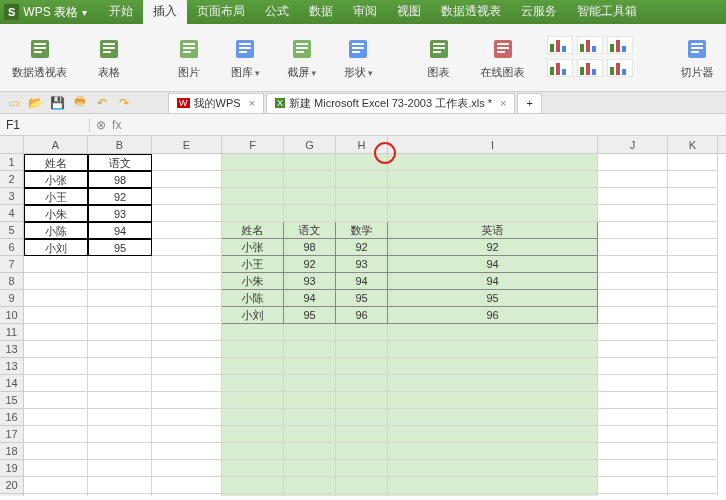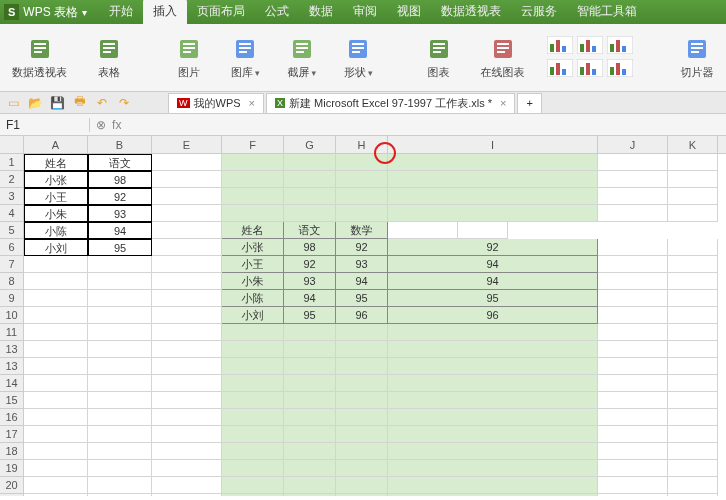--- a/index.html
+++ b/index.html
@@ -247,21 +247,21 @@
       <div class="qi" style="color: rgb(232, 160, 40);">↷</div>
     </div>
   <div class="doctabs" id="doctabs">
       <div class="doctab">
         <span style="background:#c00;color:#fff;padding:0 2px;font-size:9px;">W</span>
         <span>我的WPS</span>
         <span class="x">×</span>
       </div>
       <div class="doctab">
         <span style="background:#4a8830;color:#fff;padding:0 2px;font-size:9px;">X</span>
-        <span>新建 Microsoft Excel 97-1997 工作表.xls *</span>
+        <span>新建 Microsoft Excel 73-2003 工作表.xls *</span>
         <span class="x">×</span>
       </div>
       <div class="doctab">+</div>
     </div>
 </div>
 
 <div class="fbar">
   <div class="cell-ref">F1</div>
   <div class="fx-tools">
     <span>⊗</span>
@@ -352,20 +352,21 @@
           <div class="cell" style="width: 70px;"></div>
           <div class="cell" style="width: 50px;"></div>
         </div>
         <div class="cell-row">
           <div class="cell black-b" style="width: 64px;">小陈</div>
           <div class="cell black-b" style="width: 64px;">94</div>
           <div class="cell" style="width: 70px;"></div>
           <div class="cell green-fill" style="width: 62px; border-right: 1px solid rgb(136, 136, 136); border-bottom: 1px solid rgb(136, 136, 136);">姓名</div>
           <div class="cell green-fill" style="width: 52px; border-right: 1px solid rgb(136, 136, 136); border-bottom: 1px solid rgb(136, 136, 136);">语文</div>
           <div class="cell green-fill" style="width: 52px; border-right: 1px solid rgb(136, 136, 136); border-bottom: 1px solid rgb(136, 136, 136);">数学</div>
+          <div class="cell green-fill" style="width: 210px; border-right: 1px solid rgb(136, 136, 136); border-bottom: 1px solid rgb(136, 136, 136);">英语</div>
           <div class="cell" style="width: 70px;"></div>
           <div class="cell" style="width: 50px;"></div>
         </div>
         <div class="cell-row">
           <div class="cell black-b" style="width: 64px;">小刘</div>
           <div class="cell black-b" style="width: 64px;">95</div>
           <div class="cell" style="width: 70px;"></div>
           <div class="cell green-fill" style="width: 62px; border-right: 1px solid rgb(136, 136, 136); border-bottom: 1px solid rgb(136, 136, 136);">小张</div>
           <div class="cell green-fill" style="width: 52px; border-right: 1px solid rgb(136, 136, 136); border-bottom: 1px solid rgb(136, 136, 136);">98</div>
           <div class="cell green-fill" style="width: 52px; border-right: 1px solid rgb(136, 136, 136); border-bottom: 1px solid rgb(136, 136, 136);">92</div>

